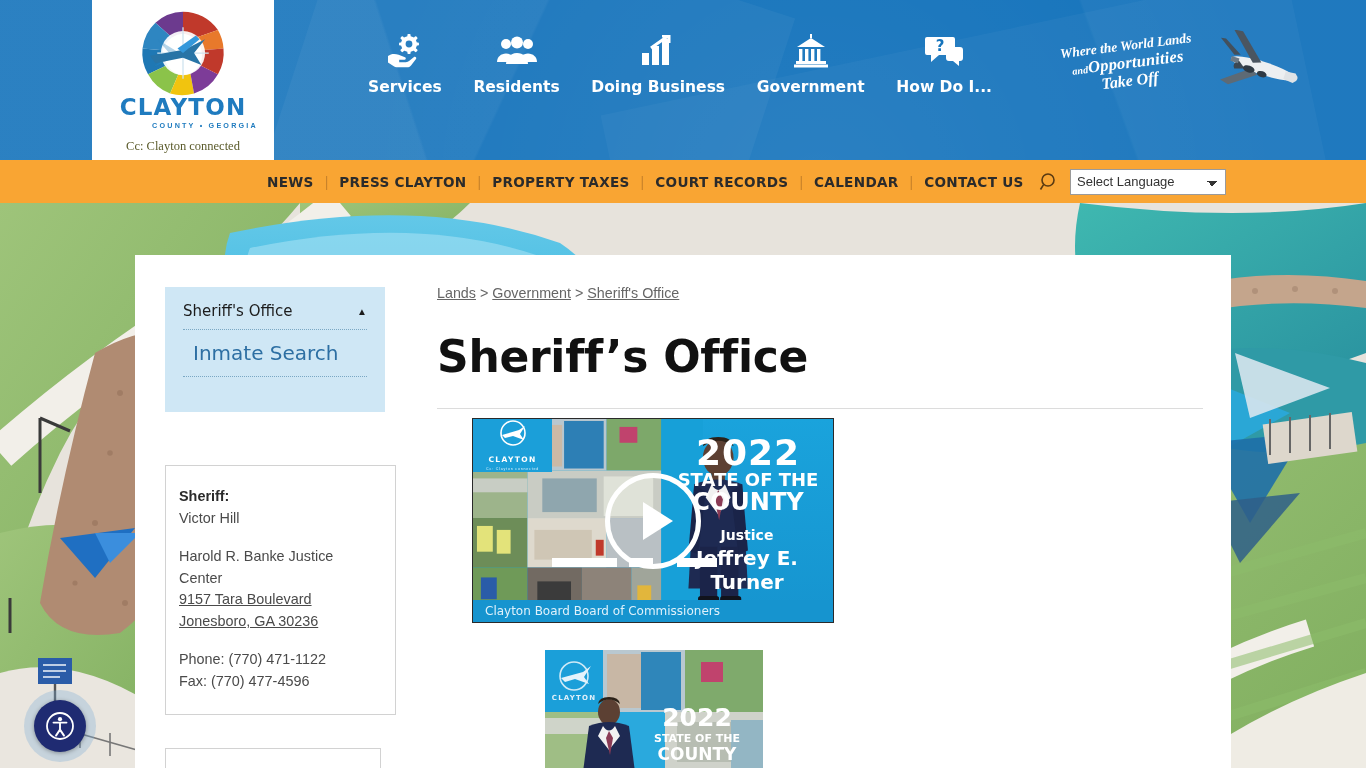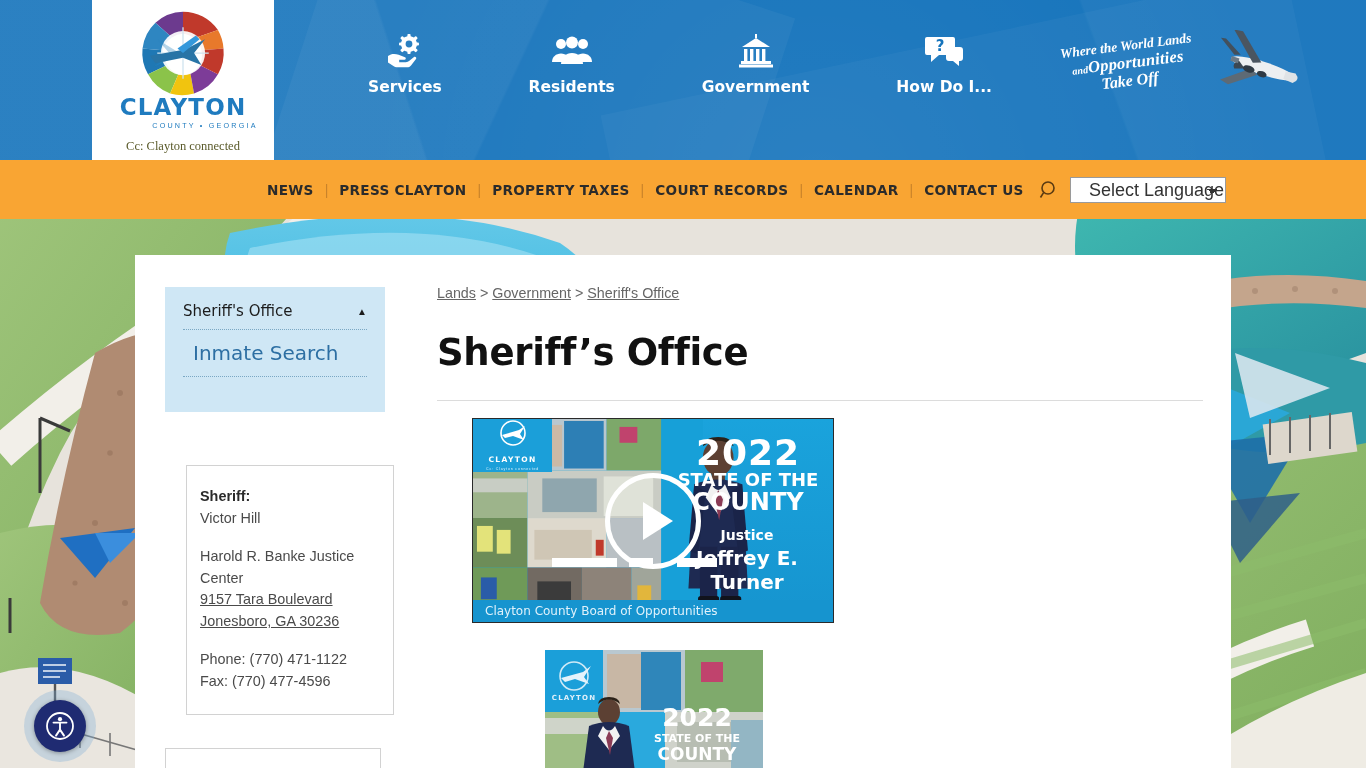--- a/index.html
+++ b/index.html
@@ -44,21 +44,21 @@
     display: flex; flex-direction: column; align-items: center; justify-content: center;
     z-index: 5;
   }
   .logo-globe { position: relative; width: 92px; height: 92px; margin-top: 2px; }
   .logo-text {
     font-family: "DejaVu Sans", sans-serif;
     font-size: 23px; font-weight: bold; letter-spacing: 1.2px;
     color: #1f7bbf; line-height: 1; margin-top: -4px;
   }
   .logo-sub {
-    font-size: 7.2px; letter-spacing: 2.2px; font-weight: normal;
+    font-size: 7.2px; letter-spacing: 2.2px; font-weight: bold;
     color: #1f7bbf; margin-top: 2px; margin-left: 44px;
   }
   .logo-tag {
     font-family: "Liberation Serif", serif;
     font-size: 12.5px; color: #5a5a2a; margin-top: 9px;
   }
 
   
   .mainnav {
     position: absolute; left: 360px; top: 28px; width: 640px; height: 100px;
@@ -86,38 +86,38 @@
     transform: rotate(-7deg);
   }
   .tl1 { font-size: 13.5px; font-weight: bold; }
   .tl2 { font-size: 16.5px; font-weight: bold; letter-spacing: .2px; }
   .tl2 .sm { font-size: 10px; }
   .tl3 { font-size: 16px; font-weight: bold; }
   .plane { position: absolute; right: -6px; top: 4px; }
 
   
   .orangebar {
-    position: absolute; top: 160px; left: 0; width: 1366px; height: 59px;
+    position: absolute; top: 160px; left: 0; width: 1366px; height: 43px;
     background: #F9A533; z-index: 6;
     display: flex; align-items: center;
   }
   .sublinks { position: absolute; left: 267px; display: flex; align-items: center; }
   .sublink {
     color: #2b2b2b; font-size: 13.6px; font-weight: bold; letter-spacing: .3px;
     cursor: pointer; white-space: nowrap;
     font-family: "DejaVu Sans", sans-serif;
   }
   .subsep { color: #c9832a; margin: 0 11px; font-size: 14px; }
   .search-ic { margin-left: 15px; cursor: pointer; display:flex; align-items:center; }
   .lang-select {
     position: absolute; right: 140px; top: 50%; transform: translateY(-50%);
     width: 156px; height: 26px; background: #fff;
     border: 1px solid #9a9a9a; border-radius: 0;
-    font-family: "Liberation Sans", sans-serif; font-size: 18px; color: #333;
-    padding-left: 18px; appearance: none; -webkit-appearance: none;
+    font-family: "Liberation Sans", sans-serif; font-size: 13px; color: #333;
+    padding-left: 6px; appearance: none; -webkit-appearance: none;
     background-image:
       linear-gradient(45deg, transparent 50%, #333 50%),
       linear-gradient(135deg, #333 50%, transparent 50%);
     background-position: calc(100% - 13px) 11px, calc(100% - 8px) 11px;
     background-size: 5px 5px, 5px 5px;
     background-repeat: no-repeat;
     cursor: pointer;
   }
 
   
@@ -149,43 +149,42 @@
   }
   .caret { font-size: 10px; color: #1c1c1c; }
   .dotted { border-bottom: 1px dotted #7aa8c4; margin: 0 18px; }
   .side-nav-item {
     padding: 11px 18px 11px 28px;
     font-size: 20px; color: #2d6fa3; cursor: pointer;
     font-family: "DejaVu Sans", sans-serif;
   }
 
   .info-box {
-    position: absolute; left: 30px; top: 210px; width: 208px;
+    position: absolute; left: 30px; top: 210px; width: 231px;
     border: 1px solid #d2d2d2; background: #fff;
     padding: 20px 0 22px 13px;
-    margin-left: 21px;
   }
   .info-box p { font-size: 14.4px; color: #4a4a4a; line-height: 21.5px; }
   .info-box .bold { font-weight: bold; color: #2b2b2b; }
   .info-box .gap { height: 17px; }
   .info-box a {
     color: #4a4a4a; text-decoration: underline; cursor: pointer;
   }
   .empty-box {
     position: absolute; left: 30px; top: 493px; width: 216px; height: 60px;
     border: 1px solid #d2d2d2; background: #fff;
   }
 
   
   .main-col { position: absolute; left: 302px; top: 30px; width: 766px; }
   .breadcrumb { font-size: 14.3px; color: #666; }
   .breadcrumb a { color: #666; text-decoration: underline; cursor: pointer; }
   .breadcrumb .sep { text-decoration: none; color: #666; }
   .page-title {
-    font-size: 37px; font-weight: bold; color: #111; margin-top: 30px;
+    font-size: 44px; font-weight: bold; color: #111; margin-top: 30px;
     font-family: "DejaVu Sans", sans-serif; letter-spacing: -.3px;
   }
   .title-rule { border-bottom: 1px solid #dcdcdc; margin-top: 26px; }
 
   
   .video-wrap { position: absolute; left: 337px; top: 163px; width: 362px; height: 205px; }
   .video-thumb {
     position: relative; width: 100%; height: 100%;
     background: #17a0d8; overflow: hidden; cursor: pointer;
     border: 1px solid #2a2a2a;
@@ -315,20 +314,31 @@
               <circle cx="31" cy="8" r="5"></circle>
             <circle cx="20" cy="6.5" r="6"></circle>
             <path d="M0 26c0-5 4-8.5 9-8.5s9 3.5 9 8.5z"></path>
             <path d="M22 26c0-5 4-8.5 9-8.5s9 3.5 9 8.5z"></path>
             <path d="M9 28c0-6.2 5-11 11-11s11 4.8 11 11z"></path>
           </svg>
         </div>
         <div class="navlabel">Residents</div>
       </div>
 
+      <div class="navitem">
+        <div class="navicon">
+          <svg width="34" height="32" viewBox="0 0 34 32" fill="#fff">
+            <rect x="1" y="18" width="7" height="12"></rect>
+            <rect x="11" y="11" width="7" height="19"></rect>
+            <rect x="21" y="4" width="7" height="26"></rect>
+            <path d="M10 13 L27 1 M21 1 h7 v7" stroke="#fff" stroke-width="3" fill="none"></path>
+          </svg>
+        </div>
+        <div class="navlabel">Doing Business</div>
+      </div>
 
       <div class="navitem">
         <div class="navicon">
           <svg width="34" height="34" viewBox="0 0 34 34" fill="#fff">
             <rect x="16" y="0" width="2" height="4"></rect>
             <path d="M17 4 L31 13 H3 Z"></path>
             <rect x="5" y="15" width="3.4" height="12"></rect>
             <rect x="11" y="15" width="3.4" height="12"></rect>
             <rect x="17" y="15" width="3.4" height="12"></rect>
             <rect x="23" y="15" width="3.4" height="12"></rect>
@@ -664,21 +674,21 @@
         <div class="ctrl-bar">
           <div class="ctrl-seg" style="left:0;width:32%;"></div>
           <div class="ctrl-seg" style="left:38%;width:12%;"></div>
           <div class="ctrl-seg" style="left:62%;width:20%;"></div>
         </div>
 
         <div class="play-btn">
           <div class="play-tri"></div>
         </div>
 
-        <div class="vt-footer">Clayton County Board of Opportunities</div>
+        <div class="vt-footer">Clayton Board Board of Commissioners</div>
       </div>
     </div>
 
     <div class="video2-wrap">
       <svg width="218" height="122" viewBox="0 0 218 122" preserveAspectRatio="none">
         <rect x="0" y="0" width="218" height="122" fill="#2aa9dd"></rect>
         <rect x="0" y="0" width="58" height="62" fill="#1b9fd9"></rect>
         <rect x="58" y="0" width="82" height="62" fill="#b9c8d0"></rect>
         <rect x="62" y="4" width="34" height="54" fill="#c8b7a5"></rect>
         <rect x="96" y="2" width="40" height="58" fill="#2f86ba"></rect>

